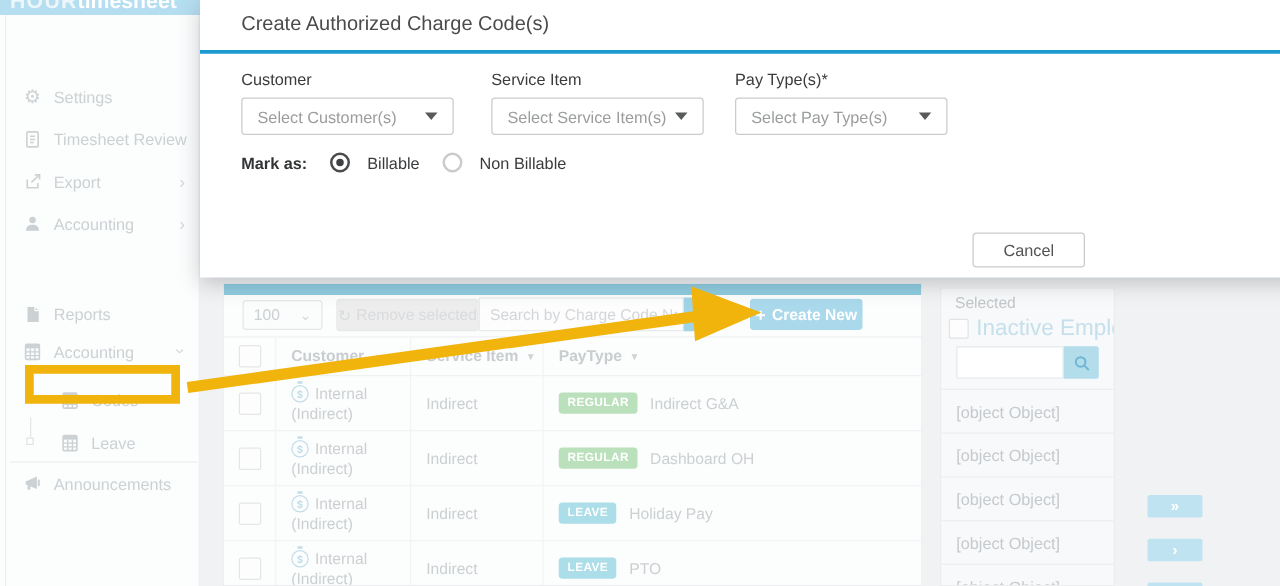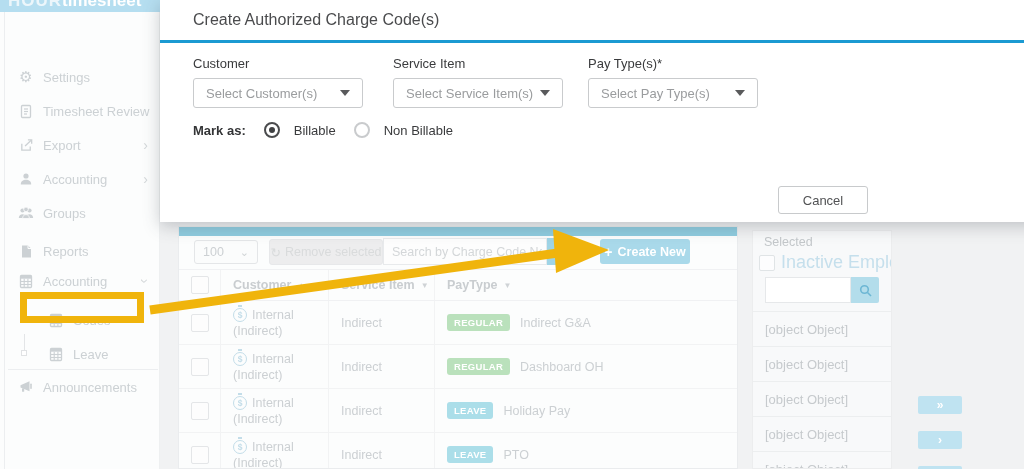--- a/index.html
+++ b/index.html
@@ -328,32 +328,20 @@
       <span class="ic">
         <svg class="mini" width="14" height="14" viewBox="0 0 14 14">
             <circle cx="7" cy="4" r="2.6" fill="#ccd1d4"></circle>
             <path d="M1.8 12.5 C1.8 9.3 4 7.8 7 7.8 C10 7.8 12.2 9.3 12.2 12.5 Z" fill="#ccd1d4"></path>
           </svg>
       </span>
       <span>Accounting</span>
       <span class="chev">›</span>
     </div>
 
-    <div class="sb-item" style="top:184px;">
-      <span class="ic">
-        <svg class="mini" width="16" height="14" viewBox="0 0 16 14">
-            <circle cx="4.5" cy="4.5" r="2.1" fill="#ccd1d4"></circle>
-            <circle cx="11.5" cy="4.5" r="2.1" fill="#ccd1d4"></circle>
-            <circle cx="8" cy="3.4" r="2.3" fill="#ccd1d4" stroke="#fcfdfd" stroke-width=".8"></circle>
-            <path d="M.8 12 C.8 9.5 2.5 8.2 4.5 8.2 C5.3 8.2 6 8.4 6.6 8.7 L9.4 8.7 C10 8.4 10.7 8.2 11.5 8.2 C13.5 8.2 15.2 9.5 15.2 12 Z" fill="#ccd1d4"></path>
-            <path d="M4.6 12.5 C4.6 9.9 6.2 8.6 8 8.6 C9.8 8.6 11.4 9.9 11.4 12.5 Z" fill="#ccd1d4" stroke="#fcfdfd" stroke-width=".8"></path>
-          </svg>
-      </span>
-      <span>Groups</span>
-    </div>
 
     <div class="sb-item" style="top:222px;">
       <span class="ic">
         <svg class="mini" width="13" height="15" viewBox="0 0 13 15">
             <path d="M2 1.5 H8 L11 4.5 V13.5 H2 Z" fill="#ccd1d4"></path>
             <path d="M8 1.5 L8 4.5 L11 4.5" fill="none" stroke="#fcfdfd" stroke-width="1"></path>
           </svg>
       </span>
       <span>Reports</span>
     </div>

